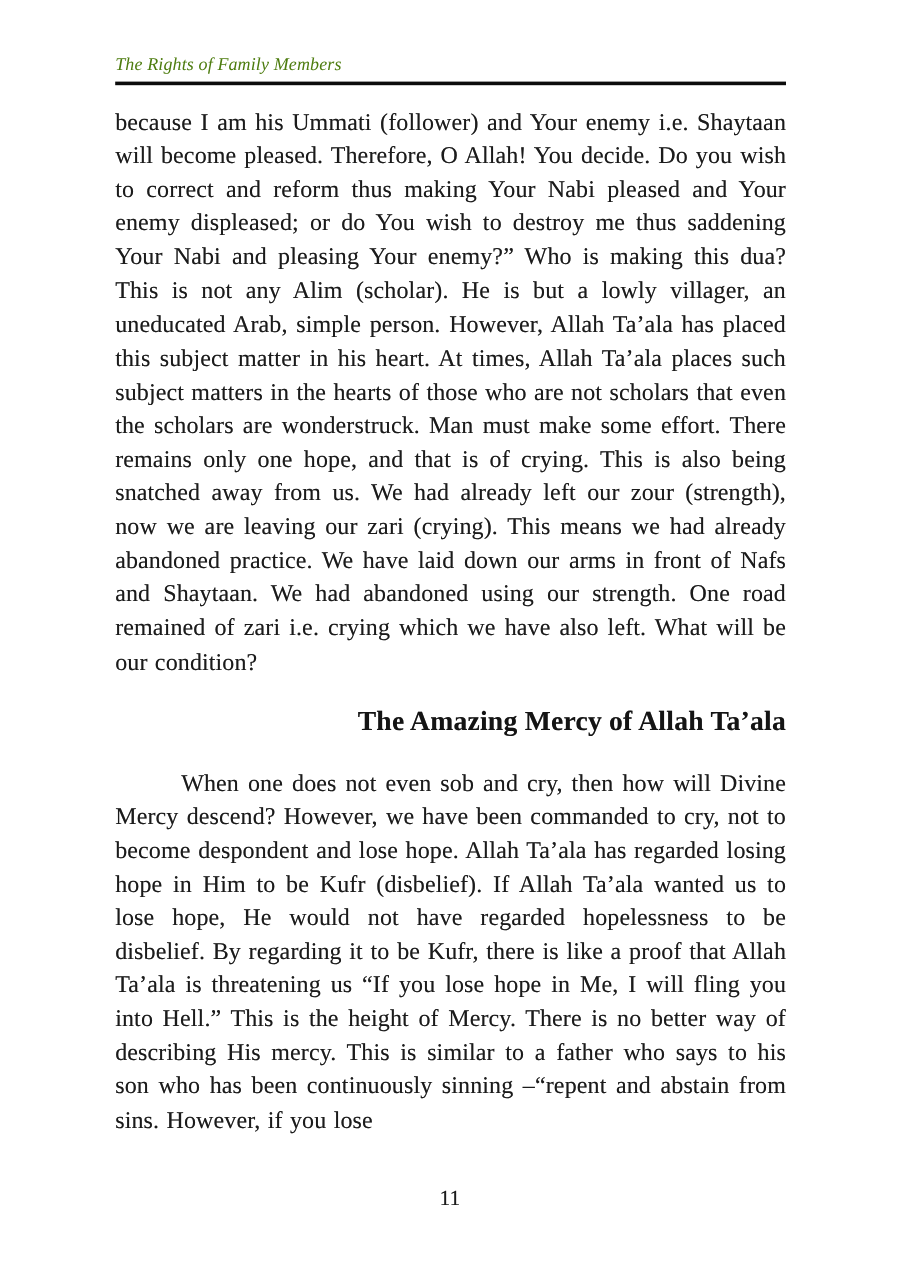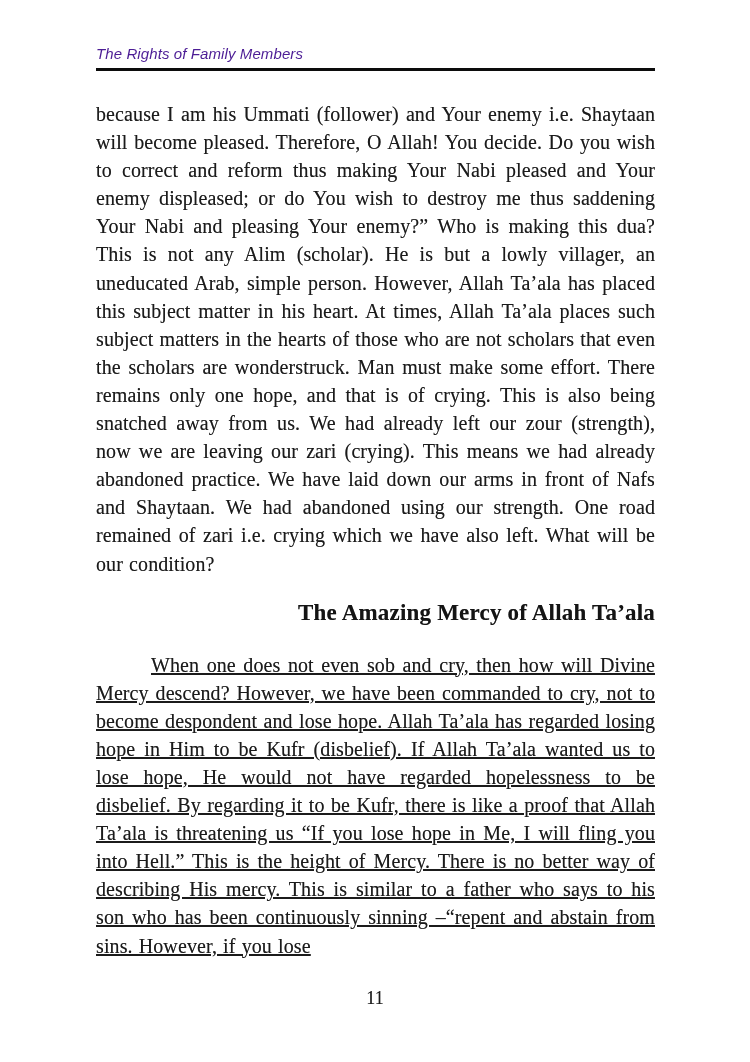--- a/index.html
+++ b/index.html
@@ -17,52 +17,51 @@
     overflow: hidden;
   }
   
   .running-header {
     position: absolute;
     left: 96px;
     top: 45px;
     width: 559px;
   }
   .header-title {
-    font-family: Liberation Sans, sans-serif;
+    font-family: Liberation Serif, serif;
     font-style: italic;
     font-size: 15px;
     line-height: 18px;
-    color: #4c1d95;
+    color: #4d7c0f;
     letter-spacing: 0.1px;
   }
   .header-rule {
     margin-top: 5px;
     height: 3px;
     background: #0c0c0c;
   }
   
   .page-body {
     position: absolute;
     left: 96px;
-    top: 100px;
+    top: 88px;
     width: 559px;
   }
   .para {
     margin: 0;
     font-size: 20px;
     line-height: 28.1px;
     text-align: justify;
     letter-spacing: 0.1px;
     word-spacing: 1px;
     color: #1b1b1b;
     text-shadow: 0 0 0.35px rgba(0,0,0,0.45);
   }
   .para.indent-first {
     text-indent: 55px;
-    text-decoration: underline;
   }
   .section-heading {
     margin: 20px 0 23px 0;
     font-size: 23px;
     line-height: 30px;
     font-weight: bold;
     text-align: right;
     color: #141414;
     letter-spacing: 0.2px;
     text-shadow: 0 0 0.35px rgba(0,0,0,0.45);

